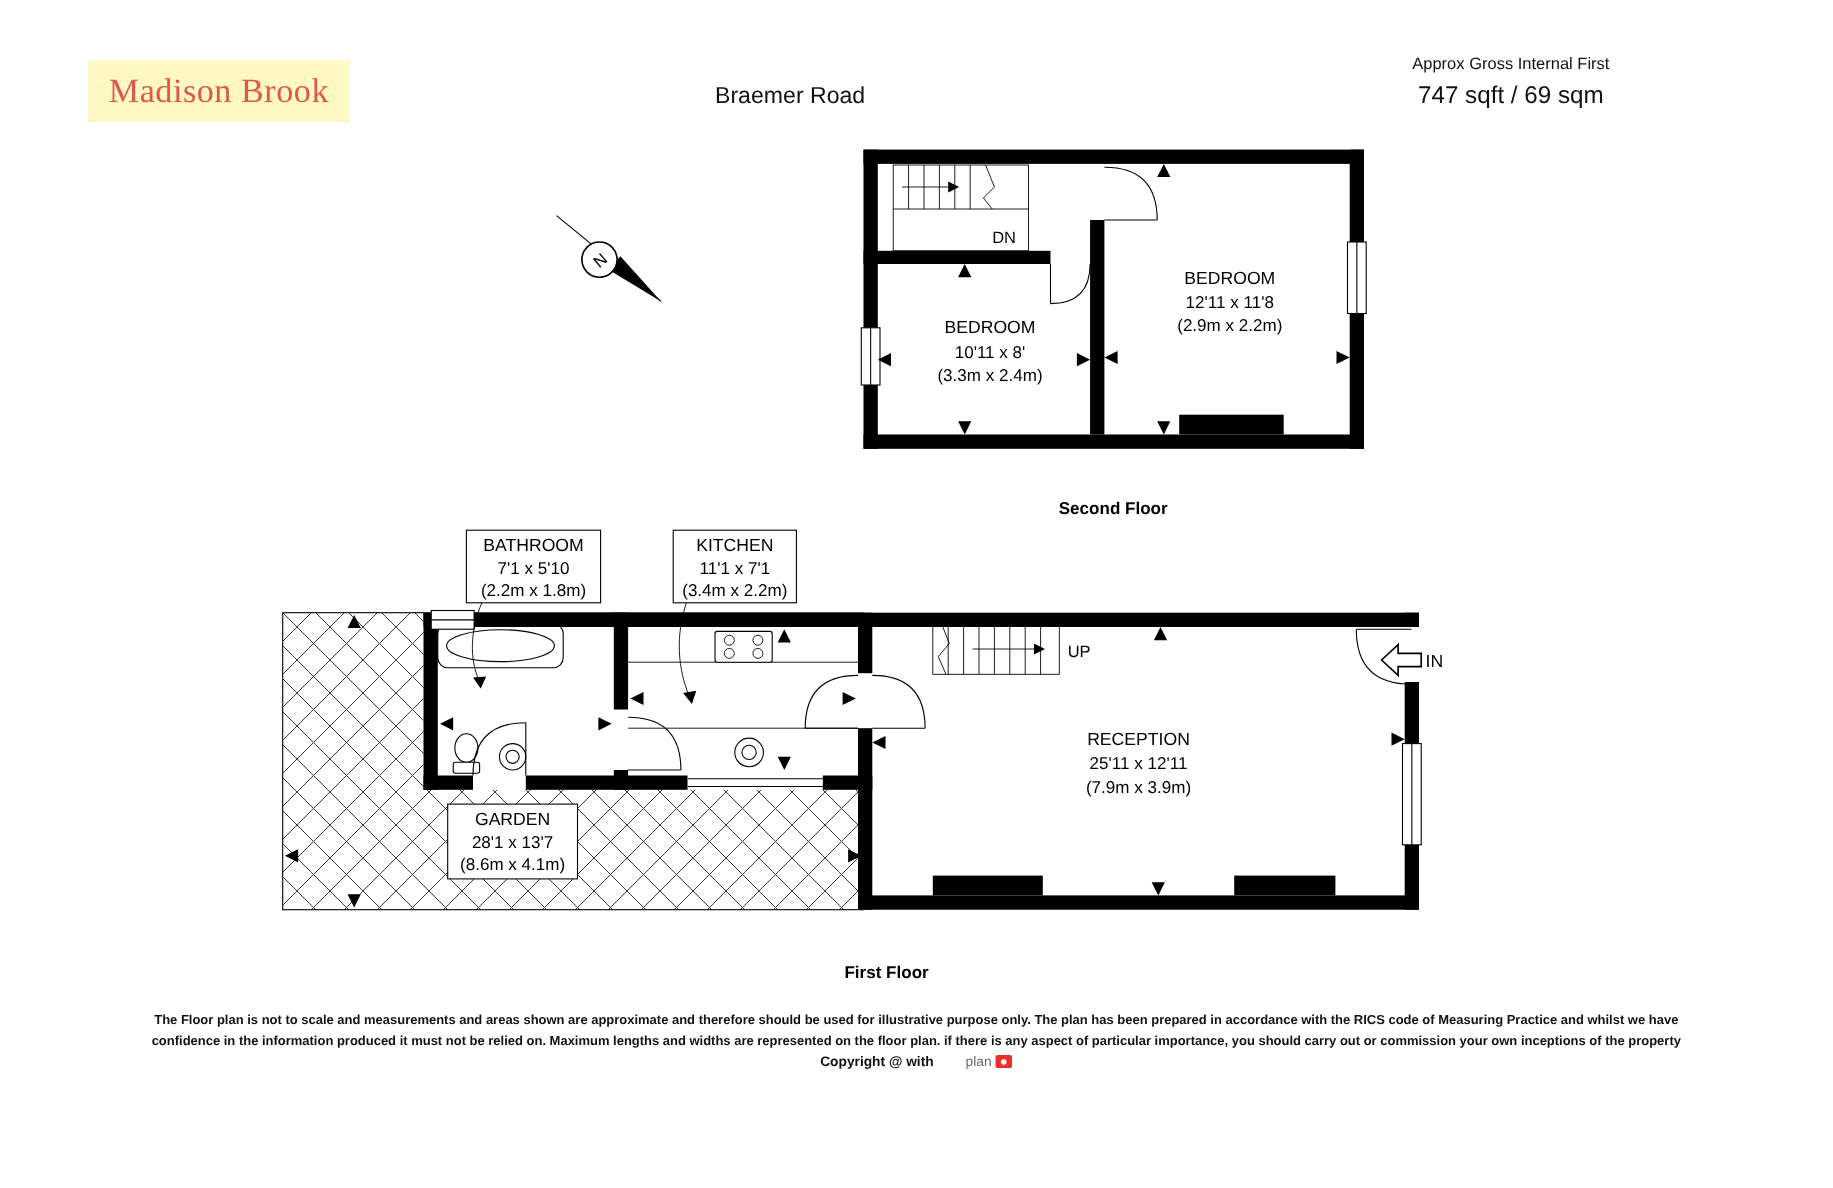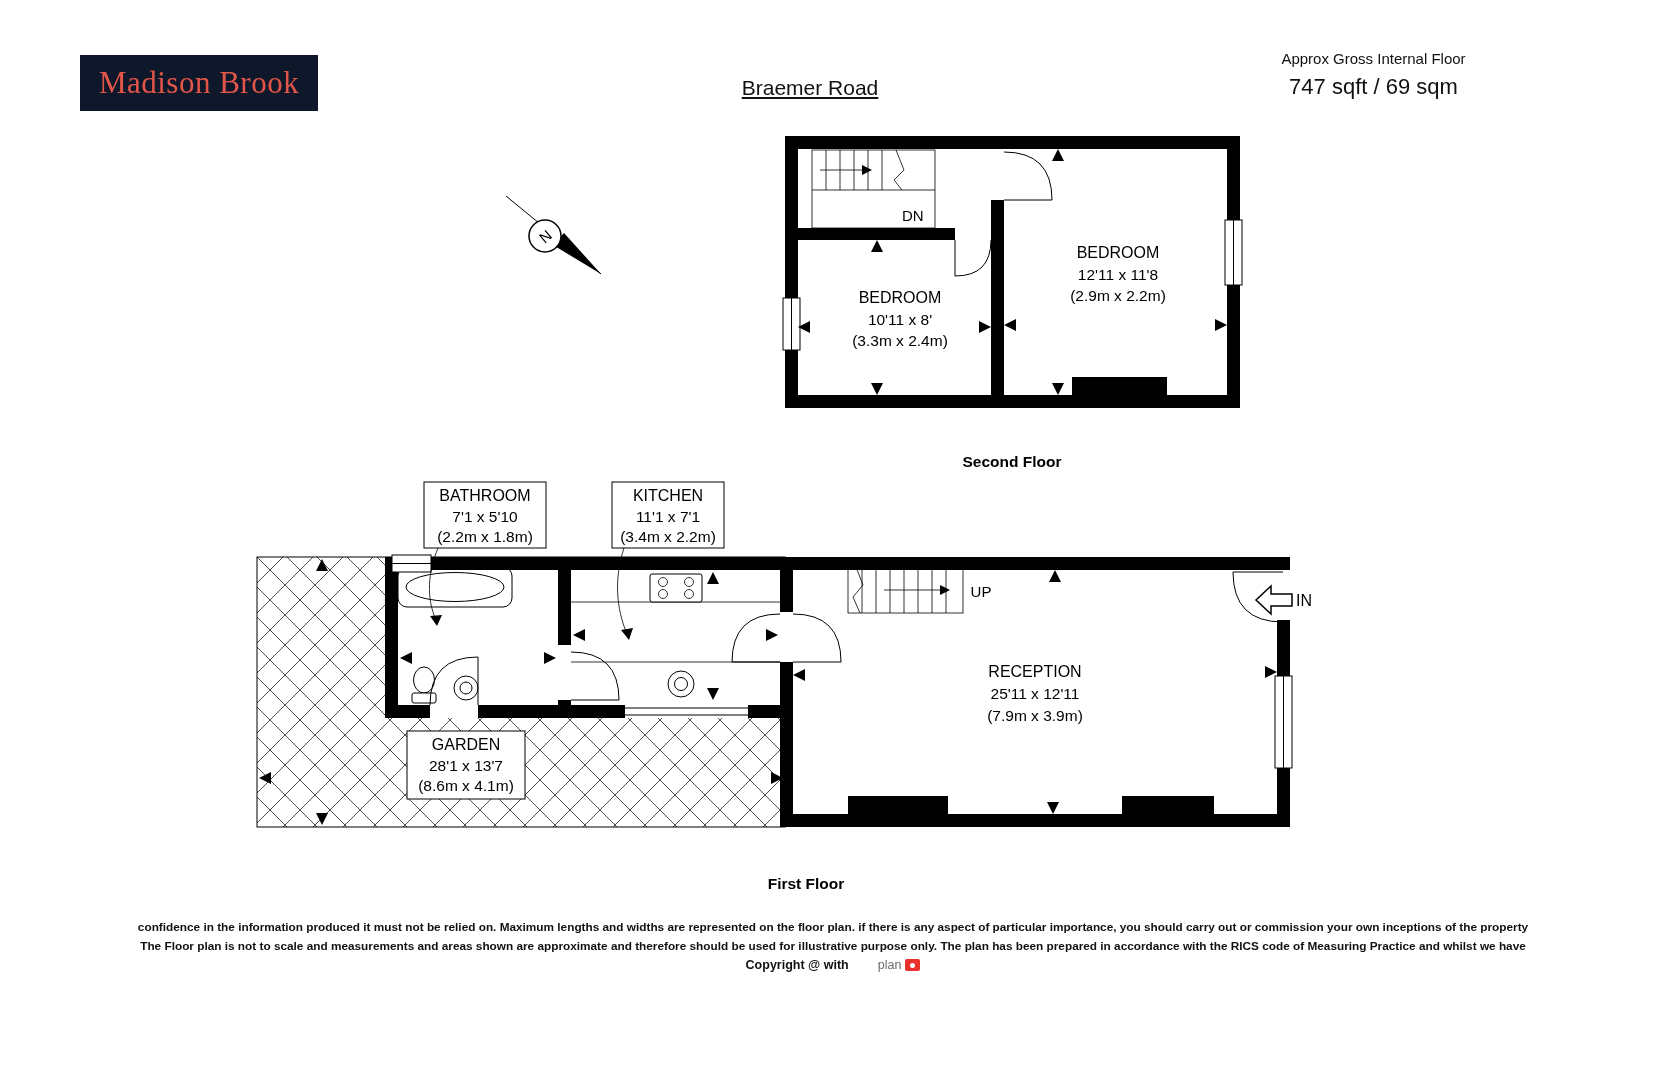--- a/index.html
+++ b/index.html
@@ -8,35 +8,34 @@
     width: 1666px; height: 1080px;
     background: #ffffff;
     font-family: "Liberation Sans", sans-serif;
     position: relative;
     overflow: hidden;
     color: #111;
   }
   .abs { position: absolute; }
   #brand-box {
     left: 80px; top: 55px; width: 238px; height: 56px;
-    background: #0f172a;
+    background: #fef9c3;
     display: flex; align-items: center; justify-content: center;
   }
   #brand-text {
     font-family: "Liberation Serif", serif;
     font-size: 31px;
     color: #e25549;
     letter-spacing: 0.5px;
     white-space: nowrap;
   }
   #plan-title {
     left: 650px; top: 76px; width: 320px;
-    text-align: center;
+    text-align: left;
     font-size: 21px;
-    text-decoration: underline;
   }
   #area-block {
     right: 120px; top: 50px; width: 345px;
     text-align: center;
   }
   #area-label { font-size: 15px; }
   #area-value { font-size: 22px; margin-top: 7px; }
   #plan-svg { left: 0; top: 0; }
   svg text {
     font-family: "Liberation Sans", sans-serif;
@@ -88,21 +87,21 @@
   }
 </style>
 </head>
 <body>
 
 <div class="abs" id="brand-box">
   <span id="brand-text">Madison Brook</span>
 </div>
 <div class="abs" id="plan-title">Braemer Road</div>
 <div class="abs" id="area-block">
-  <div id="area-label">Approx Gross Internal Floor</div>
+  <div id="area-label">Approx Gross Internal First</div>
   <div id="area-value">747 sqft / 69 sqm</div>
 </div>
 
 <svg id="plan-svg" class="abs" width="1666" height="1080" viewBox="0 0 1666 1080">
   <defs>
     <pattern id="hatch" width="30" height="30" patternUnits="userSpaceOnUse">
       <path d="M0,0 L30,30 M30,0 L0,30" stroke="#3a3a3a" stroke-width="0.9"></path>
     </pattern>
   </defs>
 
@@ -341,19 +340,19 @@
 
     <text x="1035" y="677" text-anchor="middle" class="room-name">RECEPTION</text>
     <text x="1035" y="699" text-anchor="middle" class="room-dim">25'11 x 12'11</text>
     <text x="1035" y="721" text-anchor="middle" class="room-dim">(7.9m x 3.9m)</text>
 
     <text x="806" y="889" text-anchor="middle" class="floor-caption">First Floor</text>
   </g>
 </svg>
 
 <div class="abs" id="footer-disclaimer">
+  <div>The Floor plan is not to scale and measurements and areas shown are approximate and therefore should be used for illustrative purpose only. The plan has been prepared in accordance with the RICS code of Measuring Practice and whilst we have</div>
   <div>confidence in the information produced it must not be relied on. Maximum  lengths and widths are represented on the floor plan. if there is any aspect of particular importance, you should carry out or commission your own inceptions of the property</div>
-  <div>The Floor plan is not to scale and measurements and areas shown are approximate and therefore should be used for illustrative purpose only. The plan has been prepared in accordance with the RICS code of Measuring Practice and whilst we have</div>
 </div>
 <div class="abs" id="footer-copyright">
   <span>Copyright @</span>
   <span>with</span><span class="plan-lite">plan</span><span id="photoplan-icon"></span>
 </div>
 
 </body></html>

